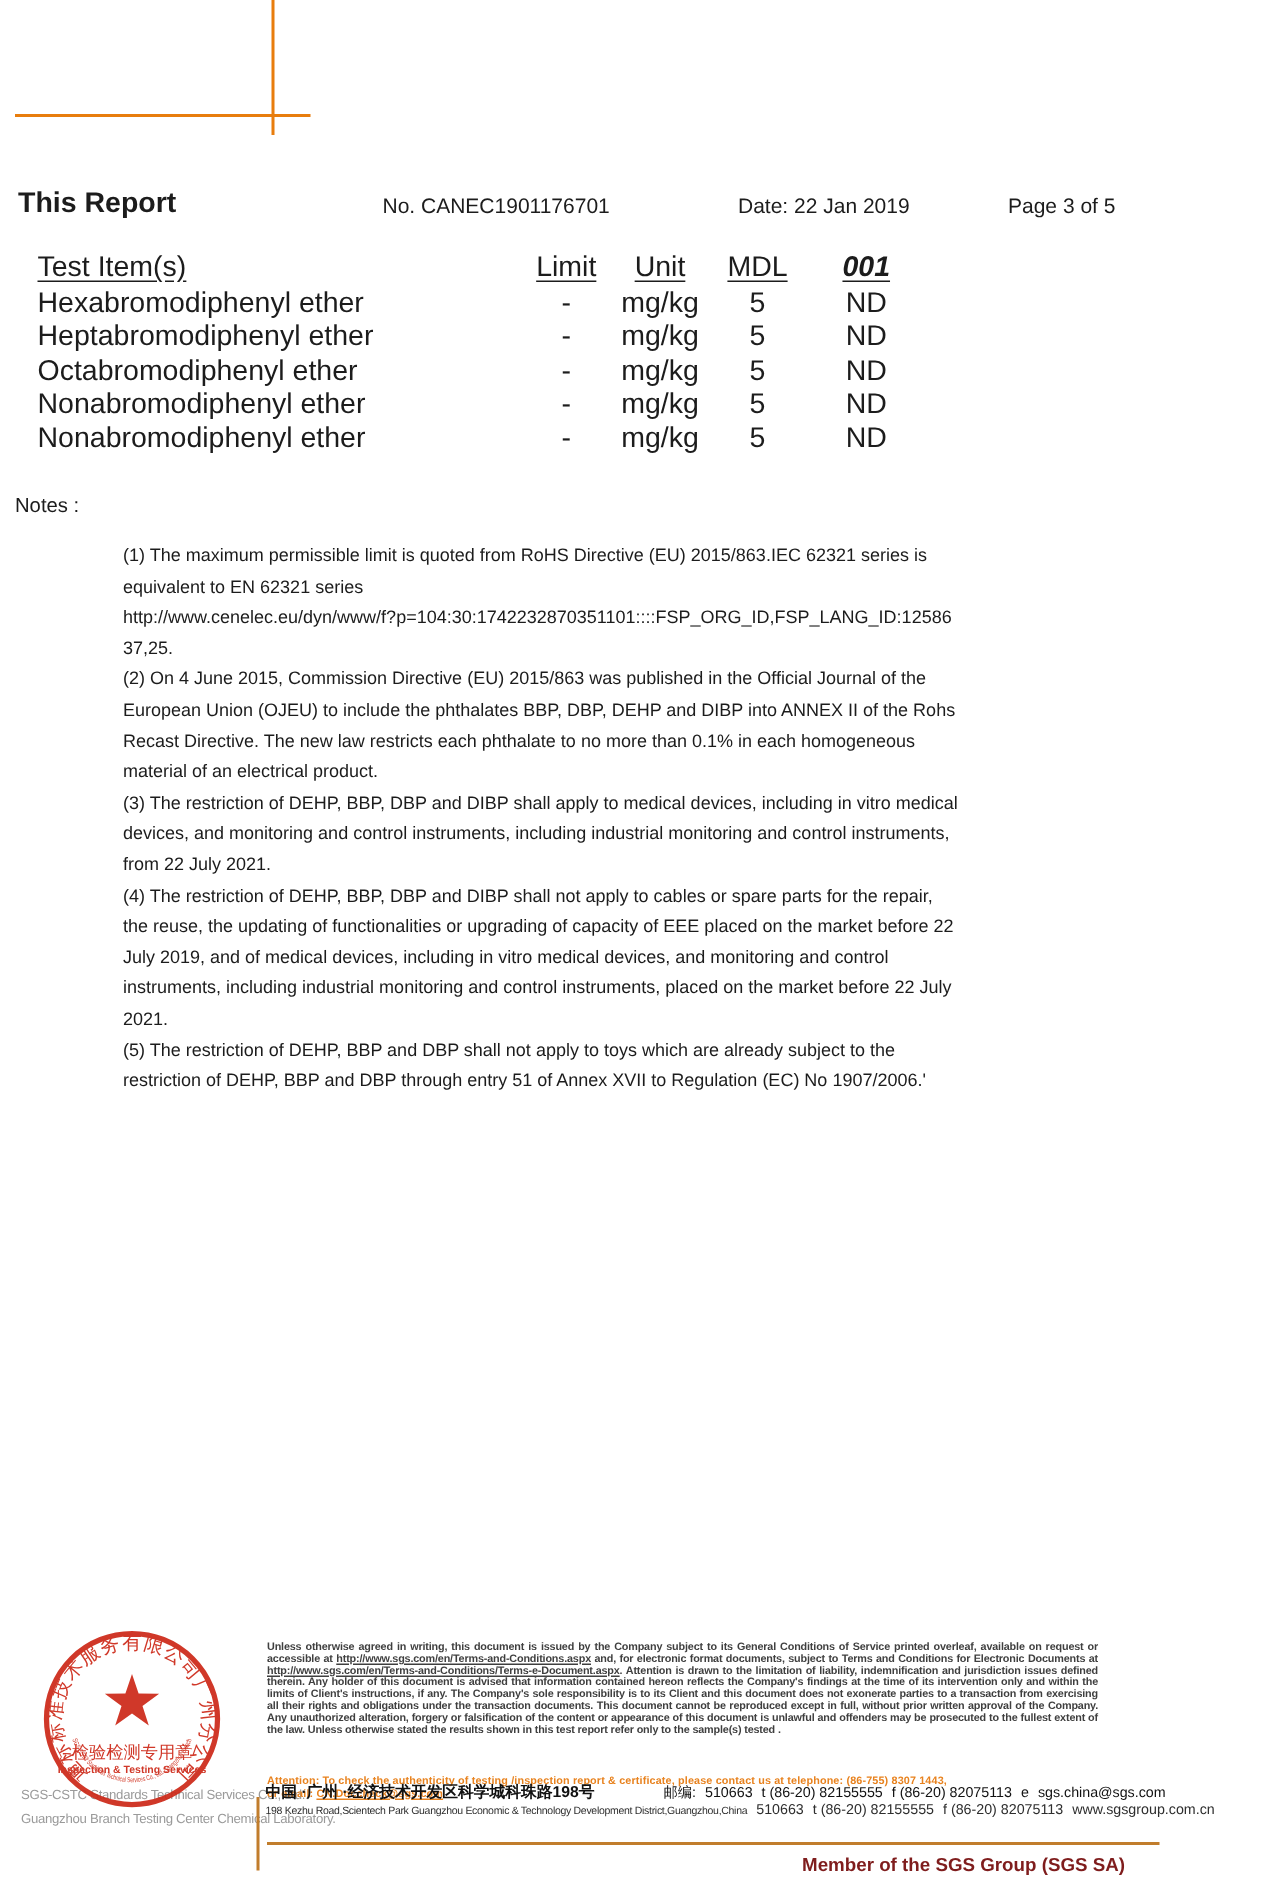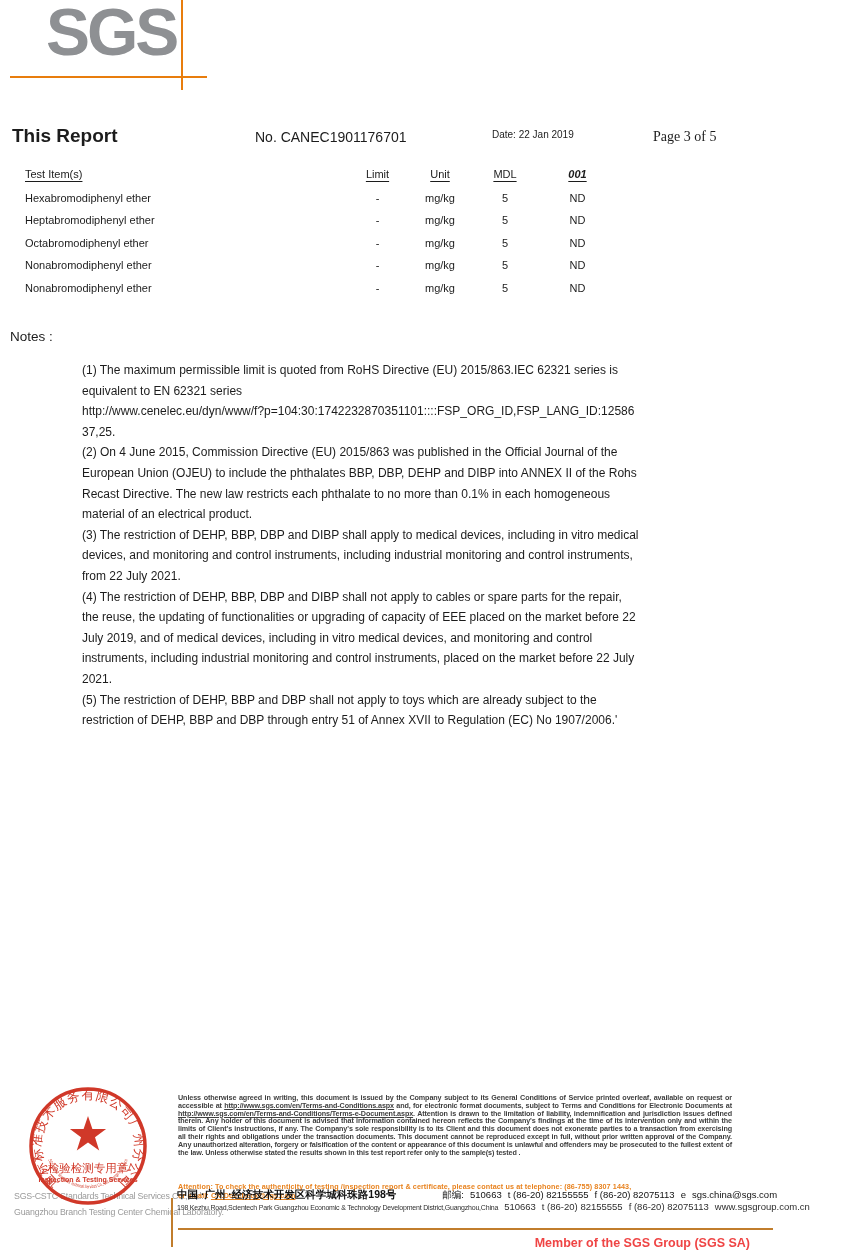--- a/index.html
+++ b/index.html
@@ -10,24 +10,24 @@
   
   .logo-text{
     position:absolute; left:46px; top:2px; font-size:66px; font-weight:bold;
     letter-spacing:-3px; color:#8e9093; line-height:60px;
   }
   .logo-hline{position:absolute; left:10px; top:76px; width:197px; height:2px; background:#e87d0d;}
   .logo-vline{position:absolute; left:181px; top:0; width:2px; height:90px; background:#e87d0d;}
   
   .rpt-title{position:absolute; left:12px; top:125px; font-size:19px; font-weight:bold;}
   .rpt-no{position:absolute; left:255px; top:129px; font-size:14px;}
-  .rpt-date{position:absolute; left:492px; top:129px; font-size:10px;}
-  .rpt-page{position:absolute; left:653px; top:129px; font-size:14px;font-family:Liberation Serif, serif;}
+  .rpt-date{position:absolute; left:492px; top:129px; font-size:14px;}
+  .rpt-page{position:absolute; left:672px; top:129px; font-size:14px;}
   
-  .rpt-table{position:absolute; left:25px; top:168px; font-size:11px;}
+  .rpt-table{position:absolute; left:25px; top:168px; font-size:19px;}
   .t-head{height:24px;}
   .t-row{height:22.4px;}
   .cell{display:inline-block; vertical-align:top;}
   .c-item{width:330px; text-align:left;}
   .c-limit{width:45px; text-align:center;}
   .c-unit{width:80px; text-align:center;}
   .c-mdl{width:50px; text-align:center;}
   .c-res{width:95px; text-align:center;}
   .t-head .cell{text-decoration:underline; text-underline-offset:3px;}
   .t-head .c-res{font-style:italic; font-weight:bold;}
@@ -69,29 +69,28 @@
   .addr-cn{
     position:absolute; left:177px; top:1188px; width:570px; white-space:nowrap;
     font-size:10.5px; font-weight:bold; color:#111;
   }
   .addr-cn .num{font-weight:normal; font-size:9.5px;}
   .addr-cn span{margin-right:6px;}
   .addr-cn .gap{margin-left:40px;}
   .footer-rule{position:absolute; left:178px; top:1228px; width:595px; height:2px; background:#c17d2c;}
   .member{
     position:absolute; left:450px; top:1236px; width:300px; text-align:right;
-    font-size:12.5px; font-weight:bold; color:#ef4444;
+    font-size:12.5px; font-weight:bold; color:#7f1d1d;
   }
 </style>
 </head>
 <body>
 
 <div class="page">
 
-  <div class="logo-text">SGS</div>
   <div class="logo-hline"></div>
   <div class="logo-vline"></div>
 
   <div class="rpt-title">This Report</div>
   <div class="rpt-no">No. CANEC1901176701</div>
   <div class="rpt-date">Date: 22 Jan 2019</div>
   <div class="rpt-page">Page 3 of 5</div>
 
   <div class="rpt-table">
     <div class="t-head">

